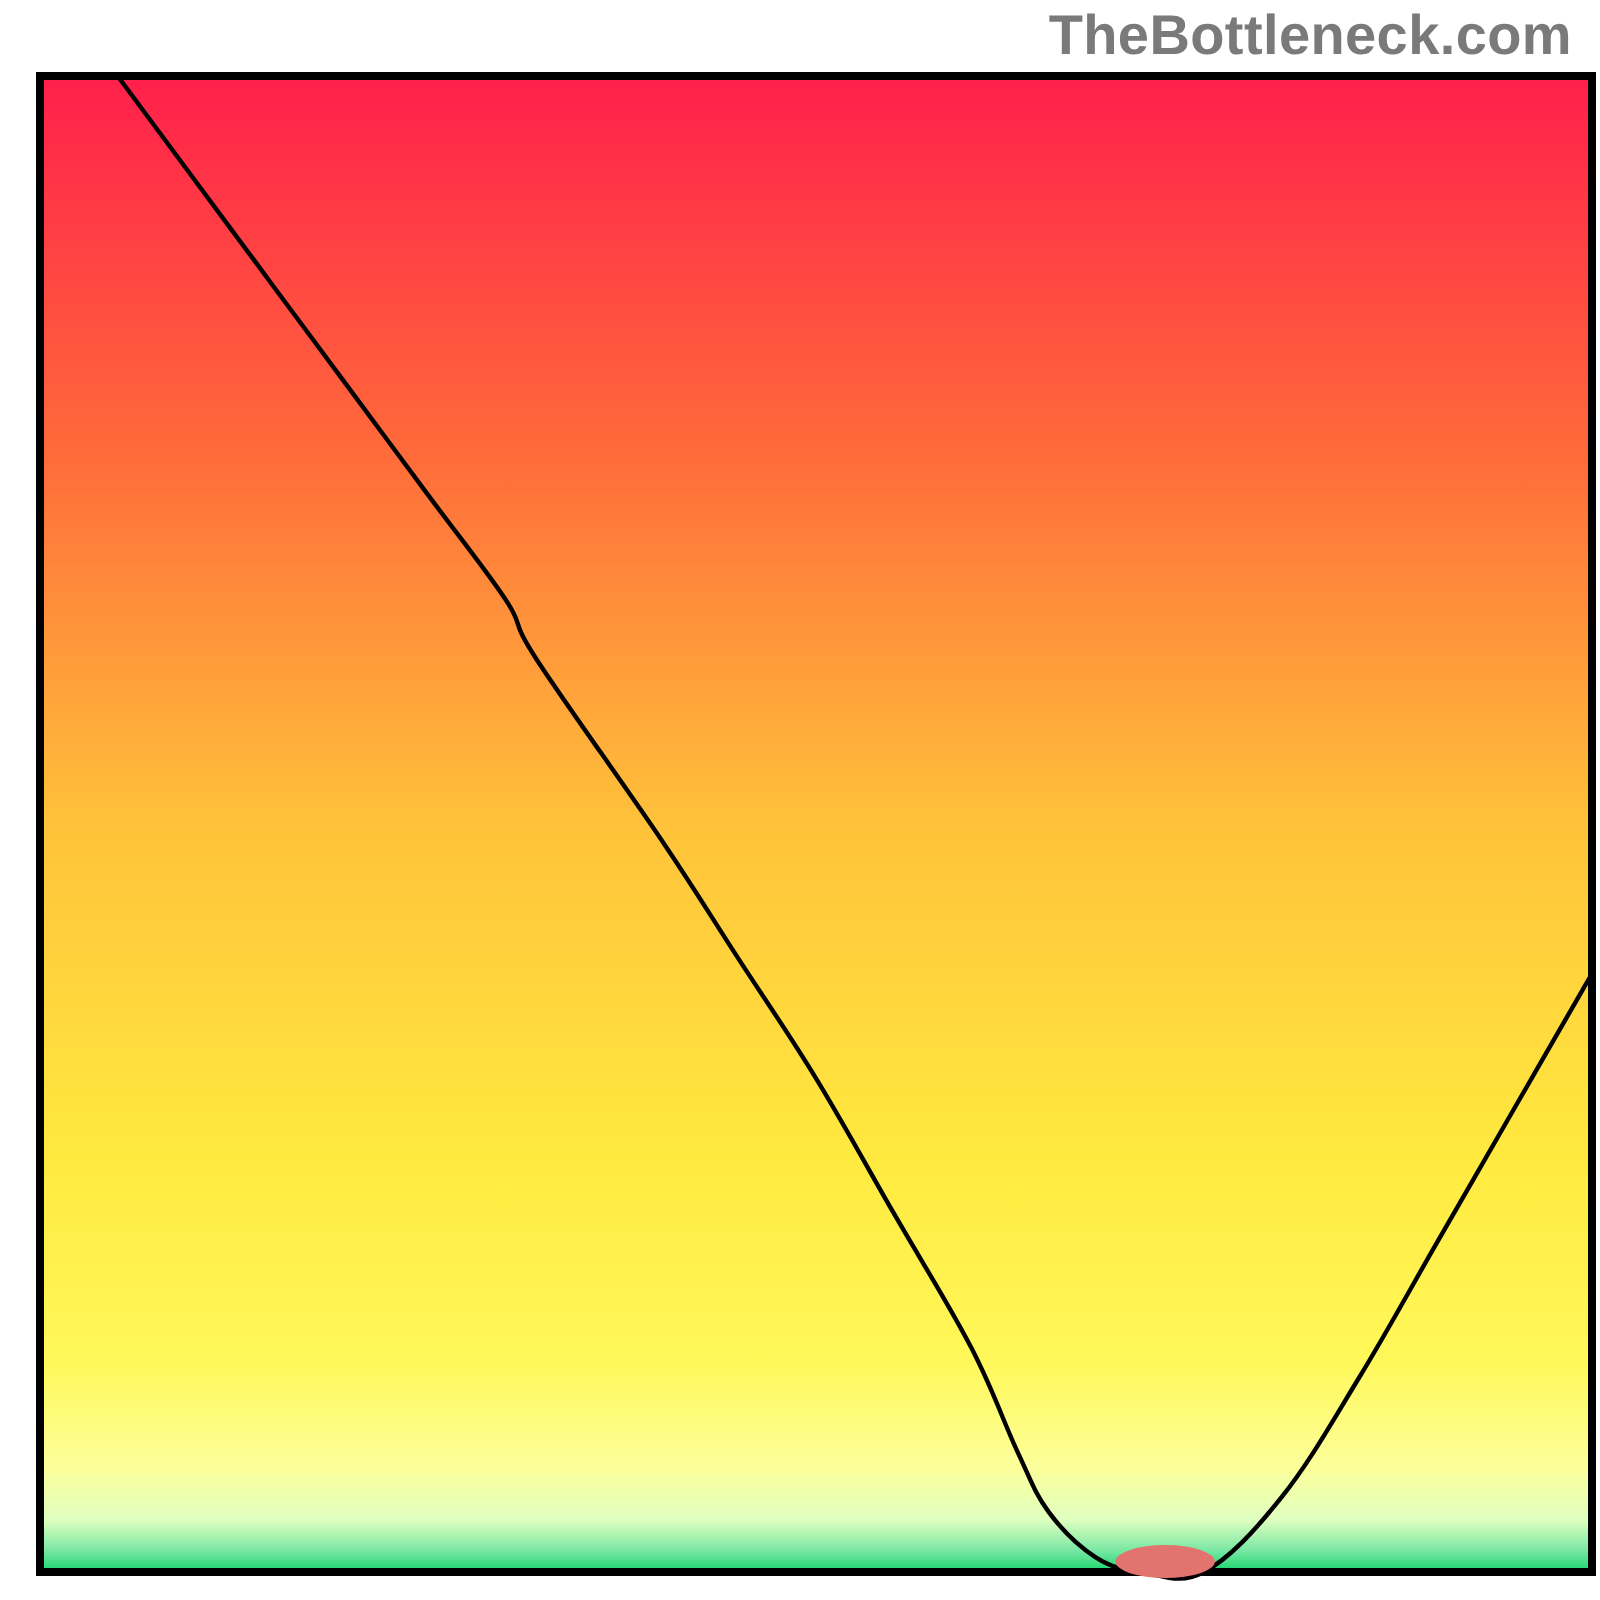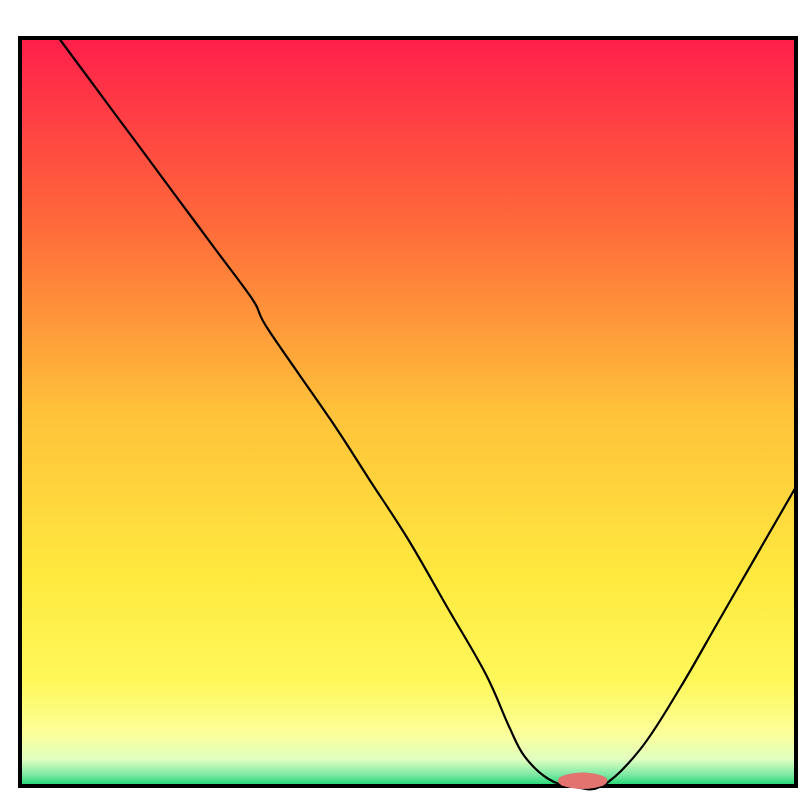--- a/index.html
+++ b/index.html
@@ -28,20 +28,21 @@
   svg.plotsvg {
     position: absolute;
     left: 0;
     top: 0;
   }
 </style>
 </head>
 <body>
 
 <div class="stage">
+  <div class="watermark">TheBottleneck.com</div>
 
   <svg class="plotsvg" width="800" height="800" viewBox="0 0 800 800">
     <defs>
       <linearGradient id="bg-grad" x1="0" y1="0" x2="0" y2="1">
           <stop offset="0.00%" stop-color="#ff1f4b"></stop>
           <stop offset="25.00%" stop-color="#ff6a3a"></stop>
           <stop offset="50.00%" stop-color="#ffc23a"></stop>
           <stop offset="72.00%" stop-color="#ffe93f"></stop>
           <stop offset="86.00%" stop-color="#fff85a"></stop>
           <stop offset="93.00%" stop-color="#fcff9a"></stop>

